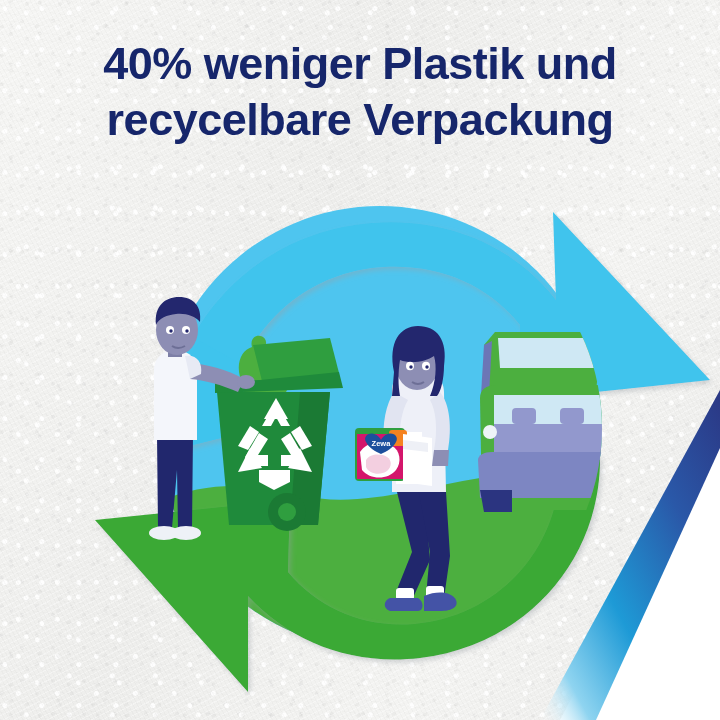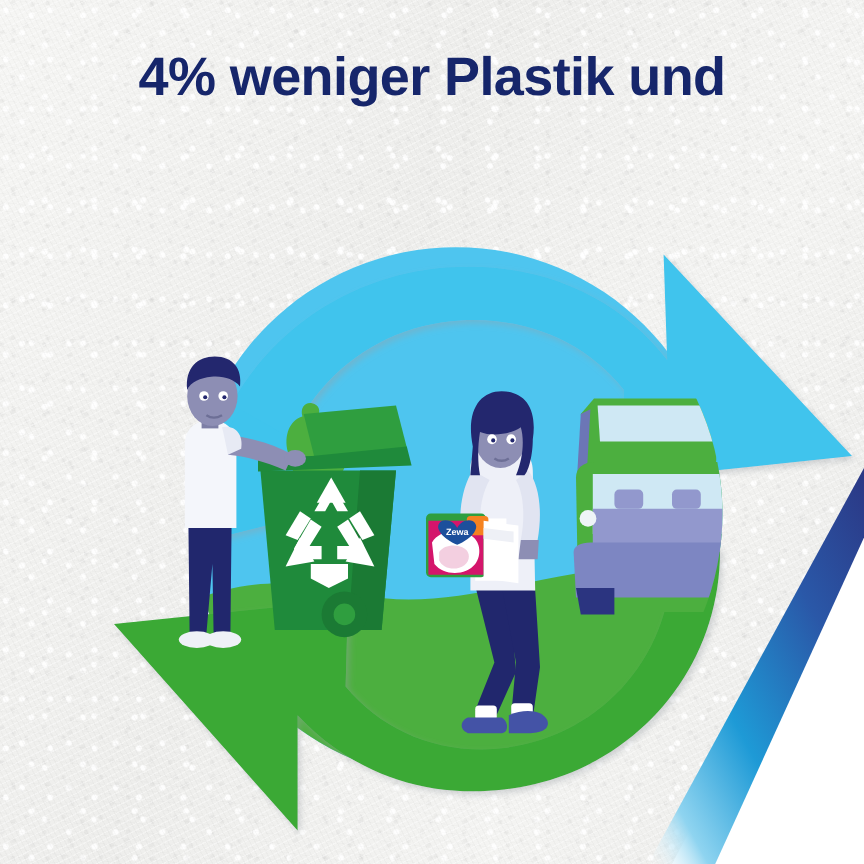--- a/index.html
+++ b/index.html
@@ -81,21 +81,22 @@
   }
 </style>
 </head>
 <body>
 
 <div id="stage">
 
   <div id="paper-texture"></div>
 
   <div id="headline">
-    <span class="hl-line">4% weniger Plastik und</span>
+    <span class="hl-line">40% weniger Plastik und</span>
+    <span class="hl-line">recycelbare Verpackung</span>
   </div>
 
   <svg id="artwork" viewBox="0 0 720 720">
     <defs>
       <clipPath id="circleClip">
         <circle cx="380" cy="428" r="222"></circle>
       </clipPath>
       <clipPath id="binClip">
         <path d="M214 395 L334 395 L326 520 L222 520 Z"></path>
       </clipPath>

